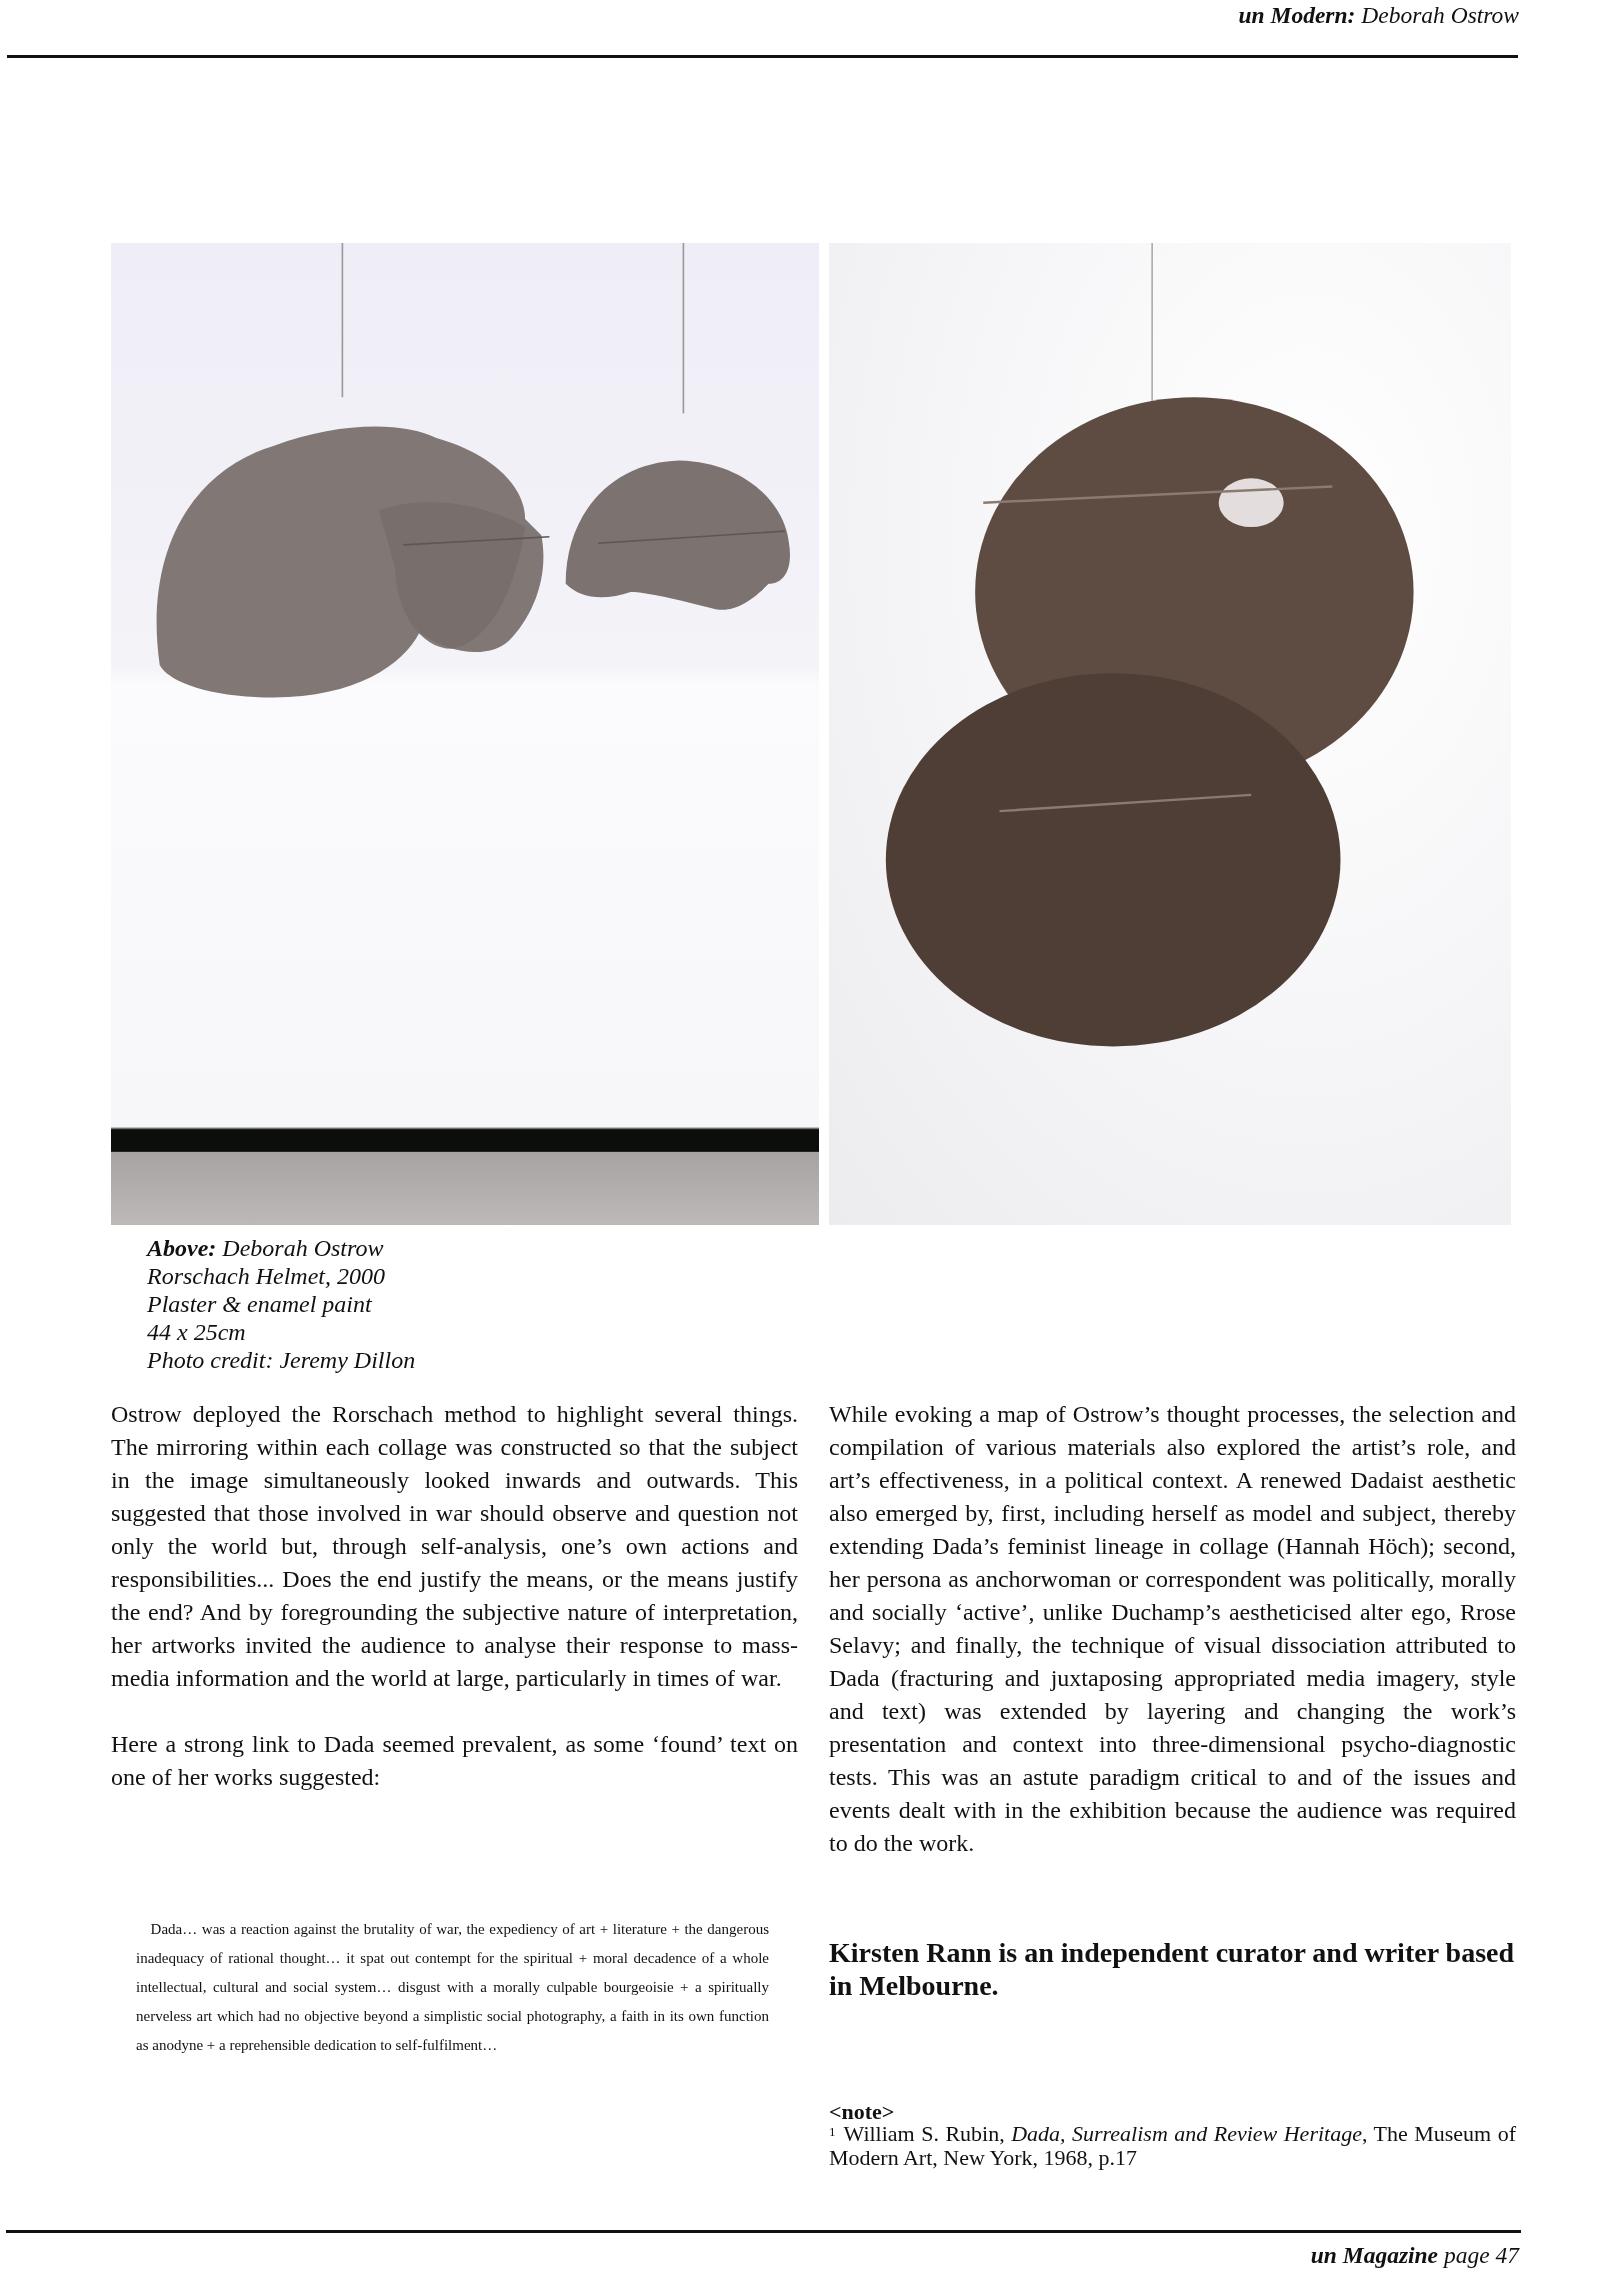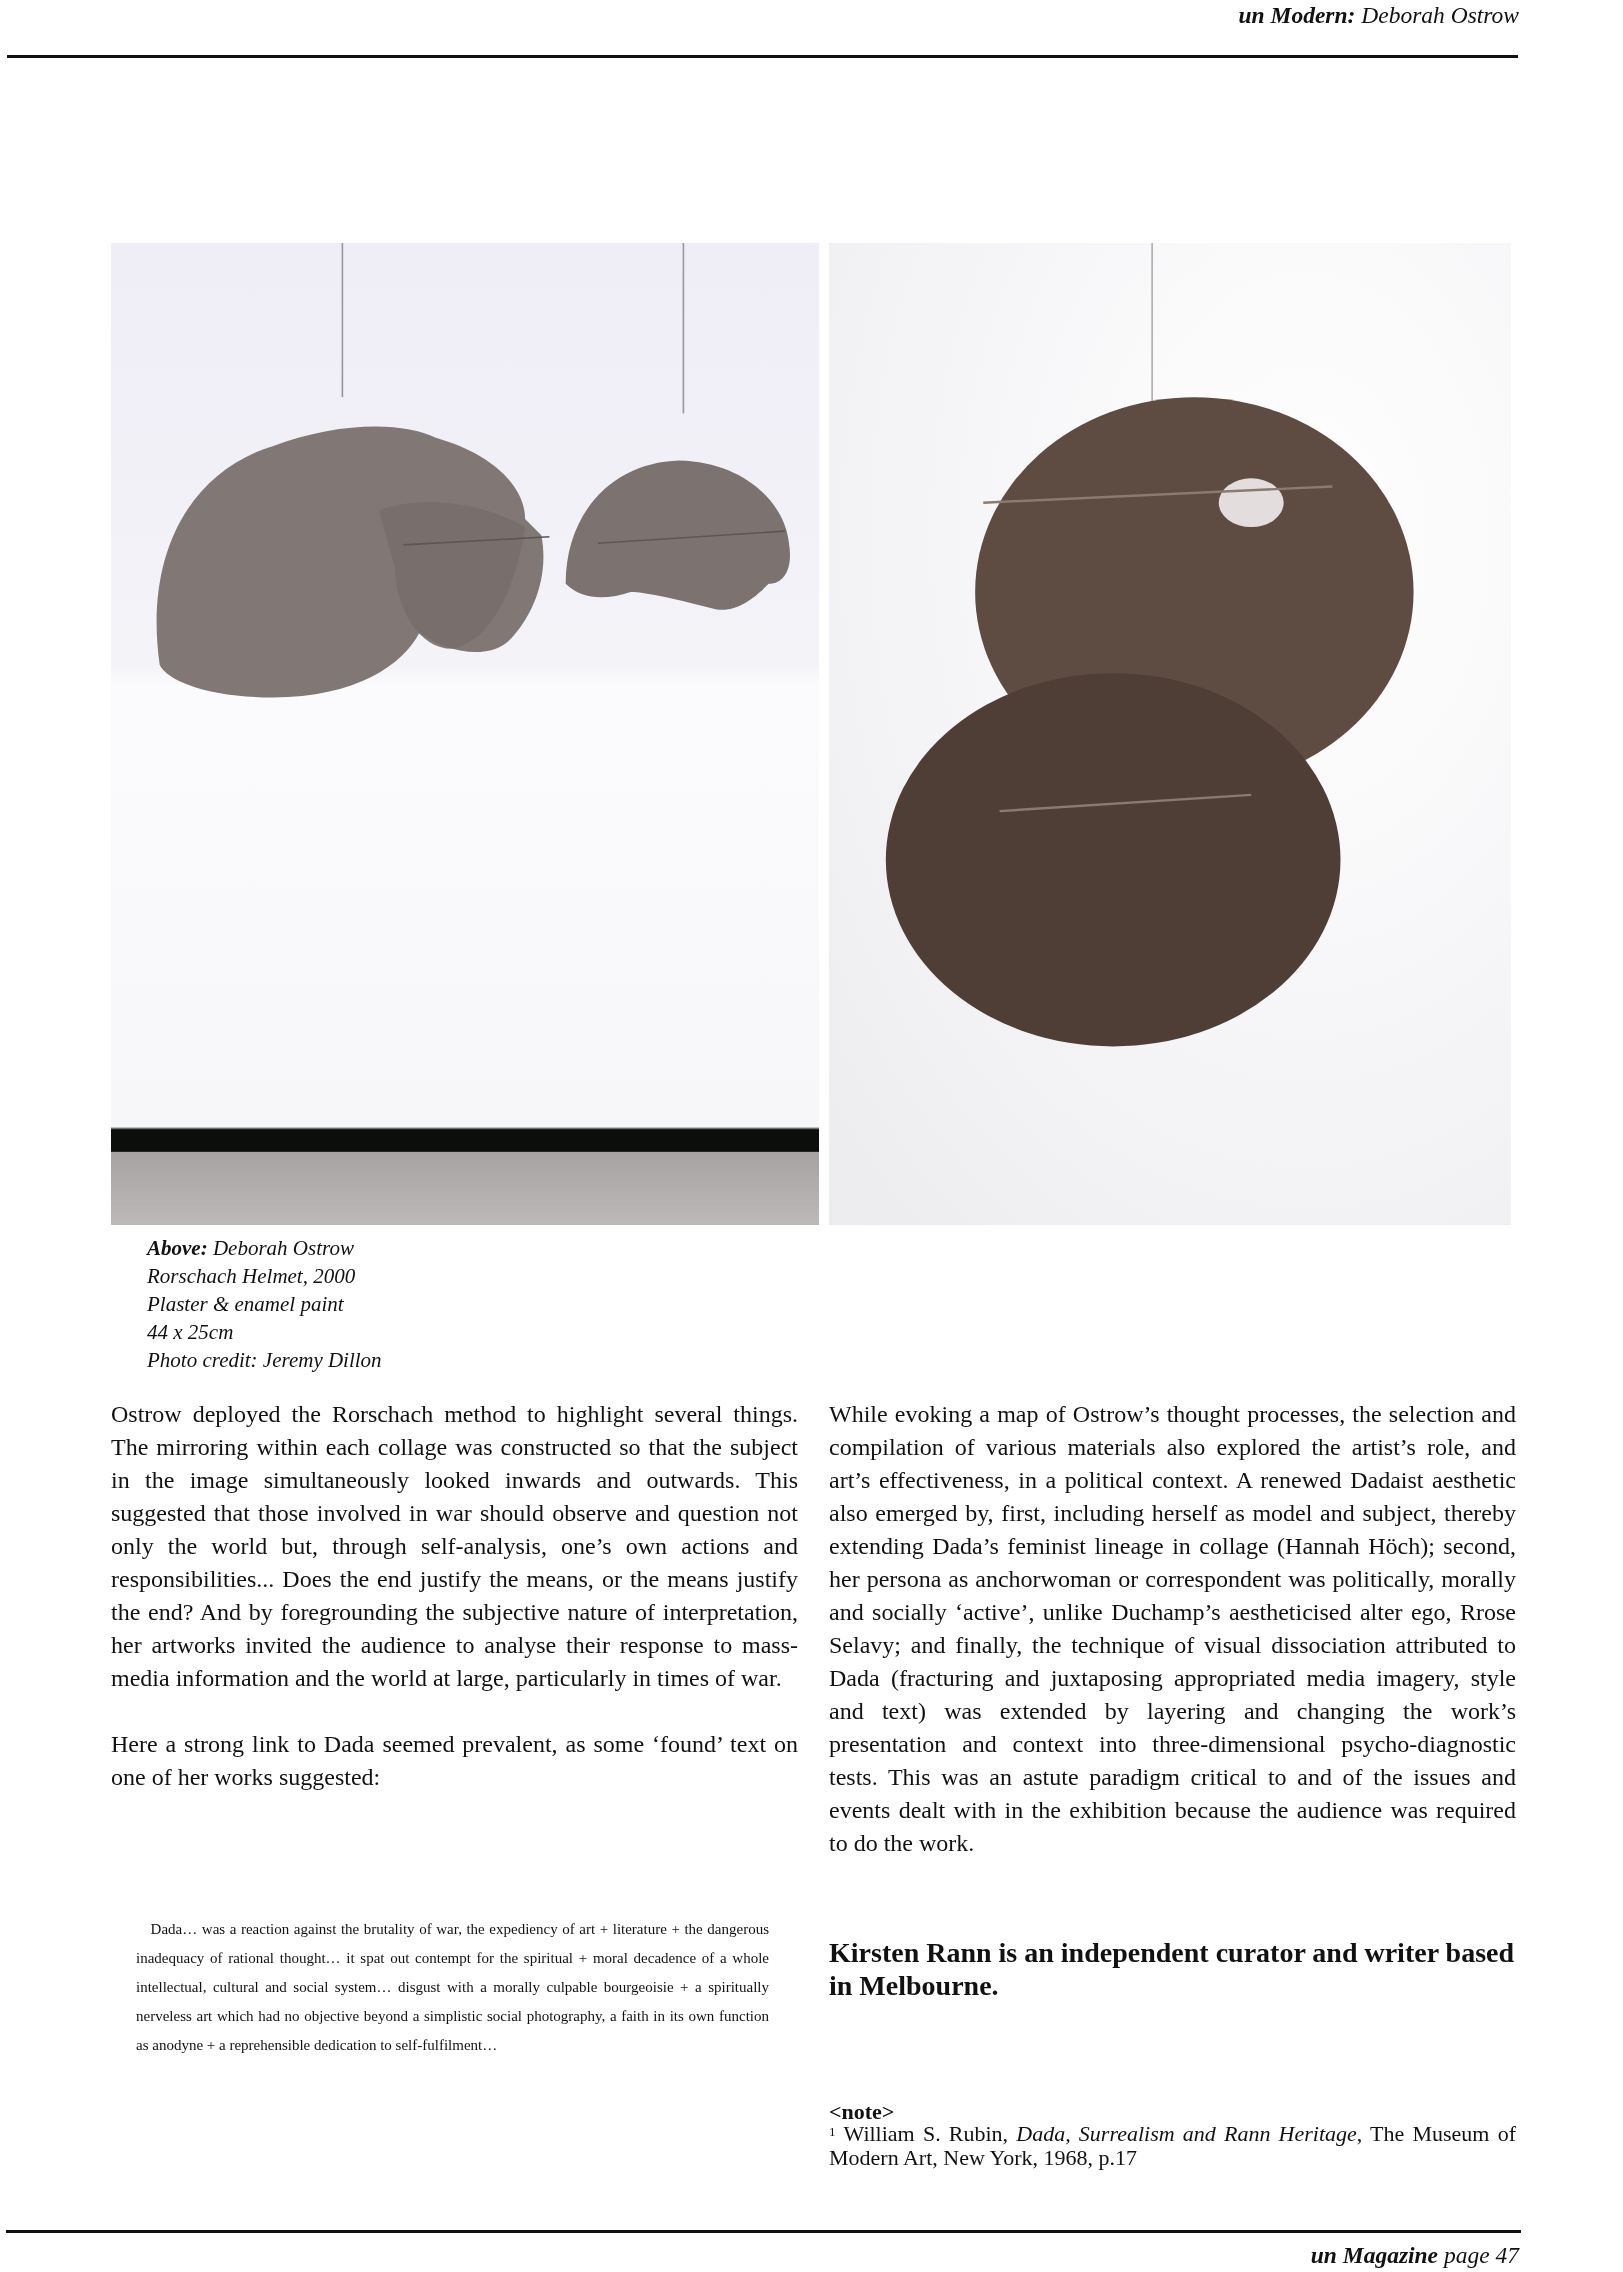--- a/index.html
+++ b/index.html
@@ -7,21 +7,21 @@
 
   .running-head { position: absolute; right: 104px; top: 1.6px; font-size: 23.5px; font-style: italic; color: #111; }
   .running-head b { font-weight: bold; }
   .rule-top { position: absolute; left: 7.3px; top: 55px; width: 1511px; height: 3.2px; background: #111; }
 
   .photo { position: absolute; top: 243px; height: 982px; overflow: hidden; }
   .photo-left { left: 111px; width: 708px; background: linear-gradient(#efedf6 0%, #f4f3f8 43%, #fbfbfd 45%, #f7f7fa 90%, #0c0e0c 90.3%, #0c0e0c 92.5%, #a7a3a3 92.6%, #bdb9b8 100%); }
   .photo-right { left: 829px; width: 682px; background: radial-gradient(ellipse at 70% 30%, #ffffff 0%, #f6f6f8 50%, #ececef 100%); }
   .photo svg { position: absolute; left: 0; top: 0; width: 100%; height: 100%; }
 
-  .caption { position: absolute; left: 147px; top: 1234px; font-size: 21px; font-style: italic; line-height: 28px; }
+  .caption { position: absolute; left: 147px; top: 1234px; font-size: 24px; font-style: italic; line-height: 28px; }
   .caption .cap-label { font-weight: bold; }
 
   .col { position: absolute; width: 687px; font-size: 24px; line-height: 33px; text-align: justify; }
   .col-left { left: 111px; top: 1398px; }
   .col-right { left: 829px; top: 1398px; }
   .col p { margin: 0; }
   .col p + p { margin-top: 33px; }
 
   .quote { position: absolute; left: 136px; top: 1915px; width: 633px; font-size: 15px; line-height: 29px; text-align: justify; text-indent: 14.6px; }
 
@@ -82,21 +82,21 @@
 <div class="quote">Dada… was a reaction against the brutality of war, the expediency of art + literature + the dangerous inadequacy of rational thought… it spat out contempt for the spiritual + moral decadence of a whole intellectual, cultural and social system… disgust with a morally culpable bourgeoisie + a spiritually nerveless art which had no objective beyond a simplistic social photography, a faith in its own function as anodyne + a reprehensible dedication to self-fulfilment…</div>
 
 <div class="col col-right">
   <p>While evoking a map of Ostrow’s thought processes, the selection and compilation of various materials also explored the artist’s role, and art’s effectiveness, in a political context. A renewed Dadaist aesthetic also emerged by, first, including herself as model and subject, thereby extending Dada’s feminist lineage in collage (Hannah Höch); second, her persona as anchorwoman or correspondent was politically, morally and socially ‘active’, unlike Duchamp’s aestheticised alter ego, Rrose Selavy; and finally, the technique of visual dissociation attributed to Dada (fracturing and juxtaposing appropriated media imagery, style and text) was extended by layering and changing the work’s presentation and context into three-dimensional psycho-diagnostic tests. This was an astute paradigm critical to and of the issues and events dealt with in the exhibition because the audience was required to do the work.</p>
 </div>
 
 <div class="bio">Kirsten Rann is an independent curator and writer based in Melbourne.</div>
 
 <div class="note-tag">&lt;note&gt;</div>
 <div class="footnote">
-  <sup>1</sup><span>William S. Rubin,</span> <i>Dada, Surrealism and Rann Heritage</i><span>, The Museum of Modern Art, New York, 1968, p.17</span>
+  <sup>1</sup><span>William S. Rubin,</span> <i>Dada, Surrealism and Review Heritage</i><span>, The Museum of Modern Art, New York, 1968, p.17</span>
 </div>
 
 <div class="rule-bottom"></div>
 <div class="folio">
   <b>un Magazine</b>
   <span>page 47</span>
 </div>
 
 
 </body></html>

